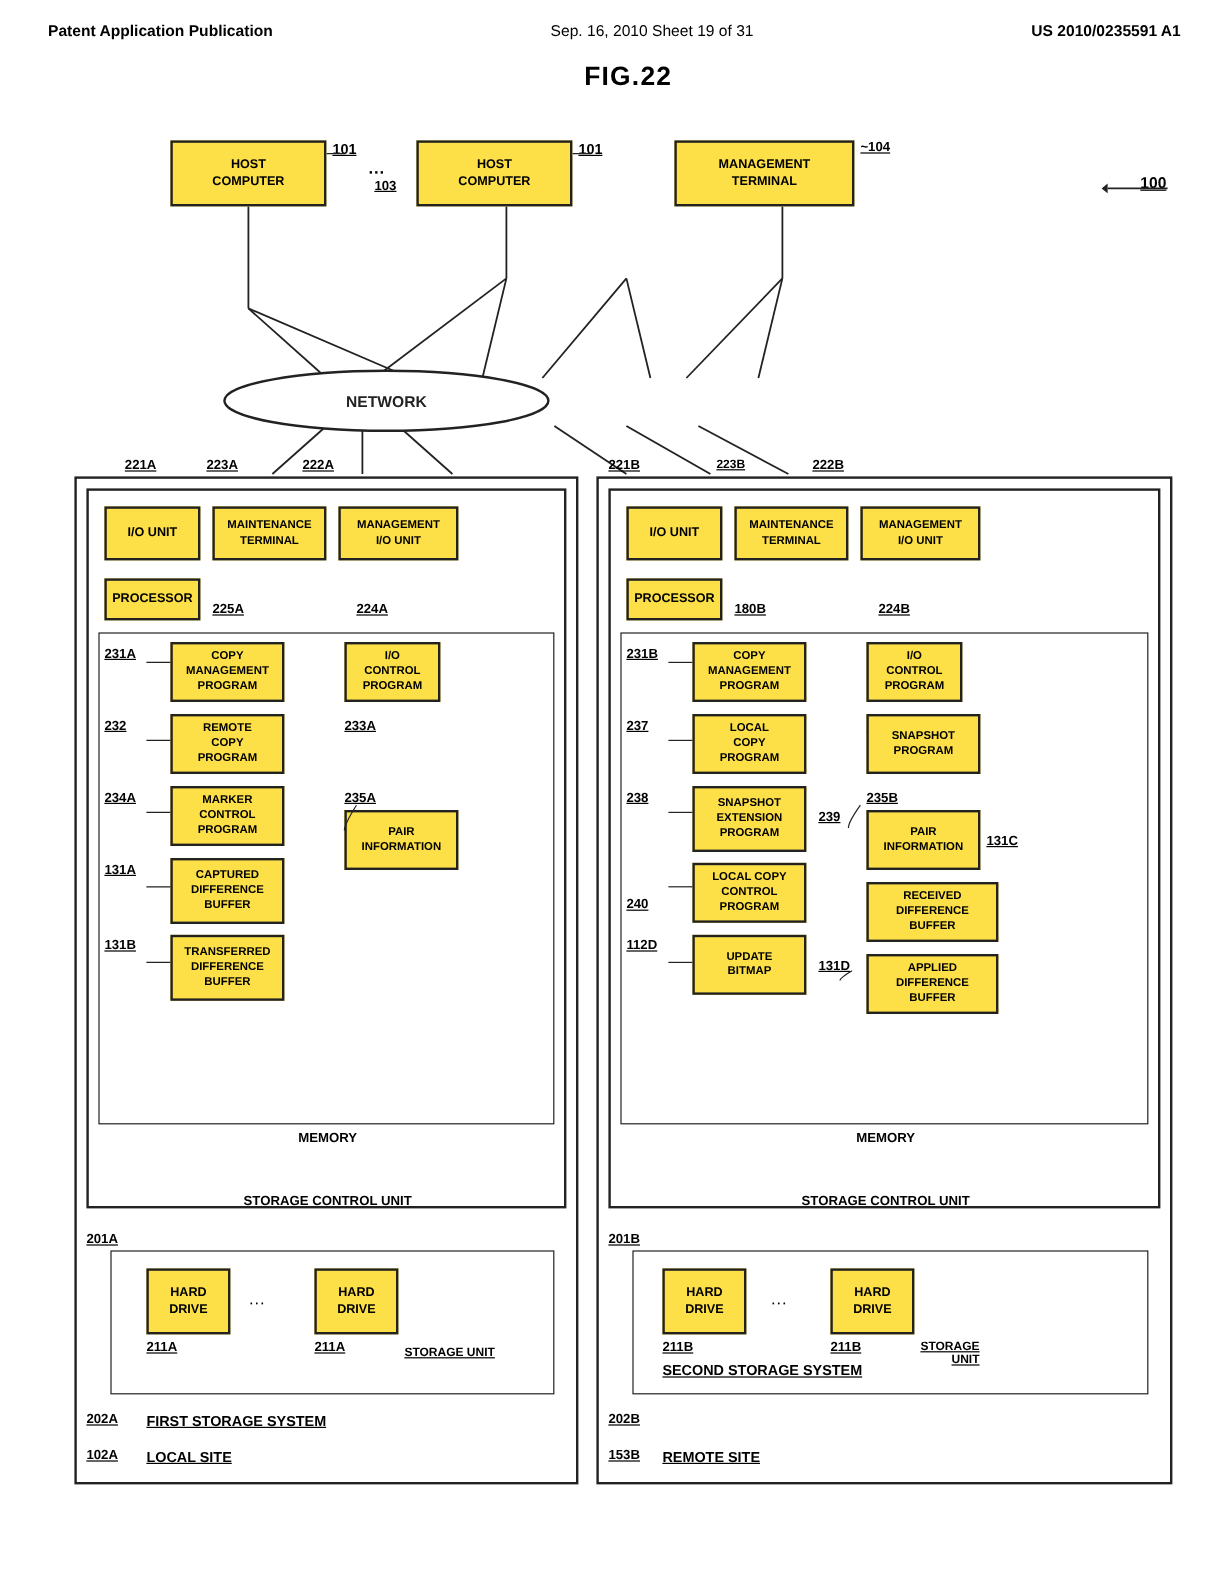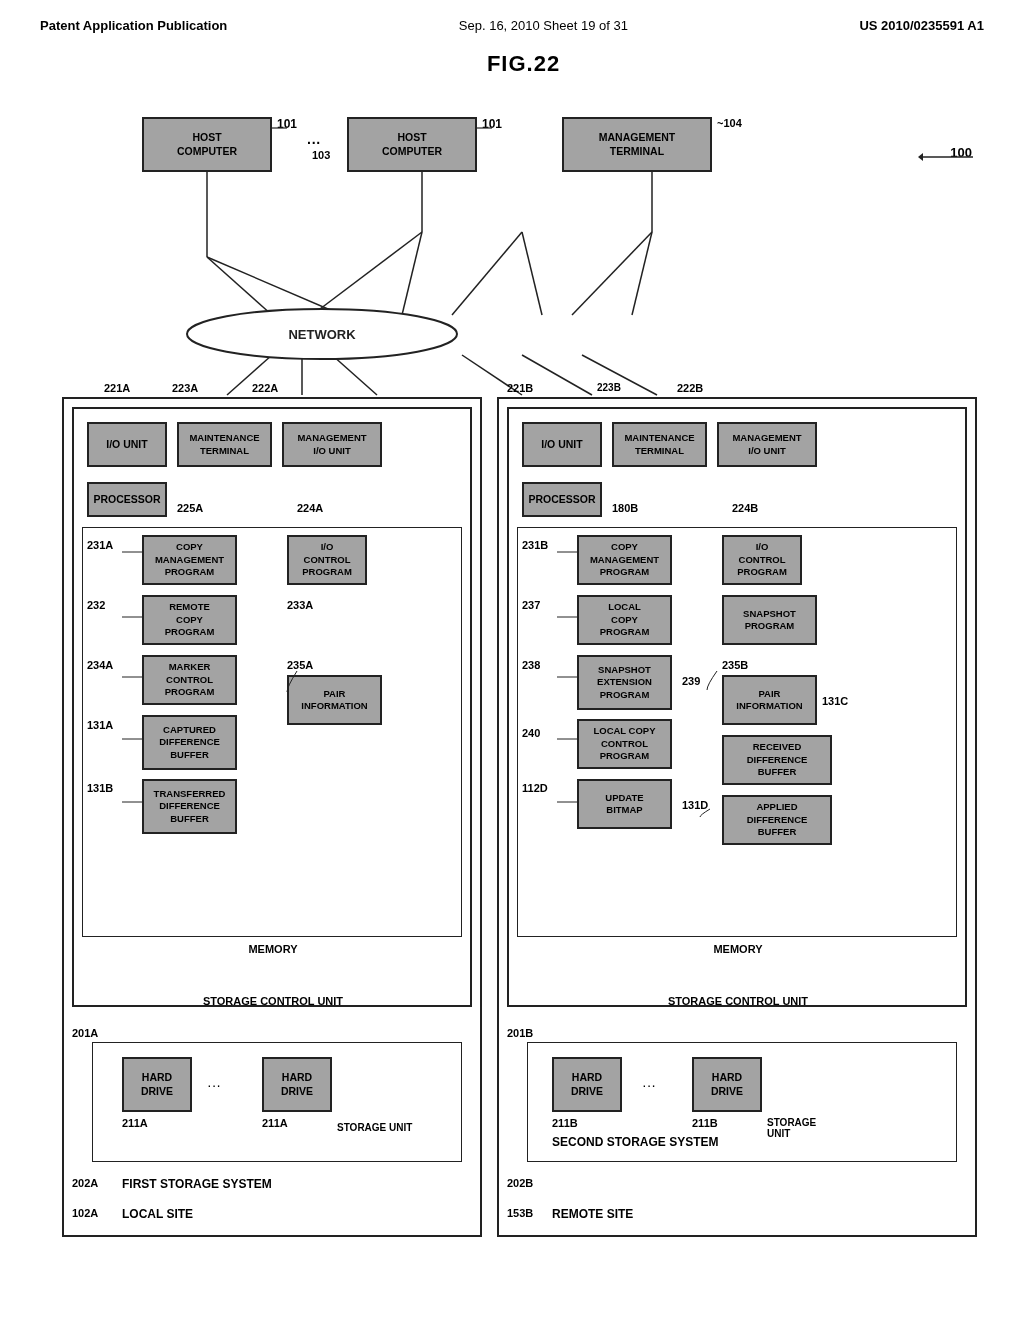--- a/index.html
+++ b/index.html
@@ -42,36 +42,37 @@
     .diagram {
       position: relative;
       margin: 0 auto;
       width: 960px;
       height: 1200px;
     }
 
     .box {
       position: absolute;
       border: 2px solid #222;
-      background: #a3a3a3;
+      background: #fde047;
       text-align: center;
       display: flex;
       align-items: center;
       justify-content: center;
       font-size: 10.5px;
       font-weight: bold;
       line-height: 1.3;
     }
 
     .label {
       position: absolute;
       font-size: 11px;
       font-weight: bold;
-      text-align: left;
+      text-align: right;
       line-height: 1.2;
+      text-decoration: underline;
     }
 
     svg.lines {
       position: absolute;
       top: 0; left: 0;
       width: 100%; height: 100%;
       pointer-events: none;
       overflow: visible;
     }
 
@@ -357,21 +358,21 @@
 
     <span class="label" style="left:650px;top:588px;font-size:11px;">239</span>
 
     <div class="box" style="left:690px;top:588px;width:95px;height:50px;">
       <span style="white-space:pre-line;font-size:9.5px;">PAIR
 INFORMATION</span>
     </div>
 
     <span class="label" style="left:790px;top:608px;font-size:11px;">131C</span>
 
-    <span class="label" style="left:490px;top:640px;font-size:11px;">240</span>
+    <span class="label" style="left:490px;top:661px;font-size:11px;">240</span>
     <div class="box" style="left:545px;top:632px;width:95px;height:50px;">
       <span style="white-space:pre-line;font-size:9.5px;">LOCAL COPY
 CONTROL
 PROGRAM</span>
     </div>
 
     <span class="label" style="left:490px;top:695px;font-size:11px;">112D</span>
     <div class="box" style="left:545px;top:692px;width:95px;height:50px;">
       <span style="white-space:pre-line;font-size:9.5px;">UPDATE
 BITMAP</span>

